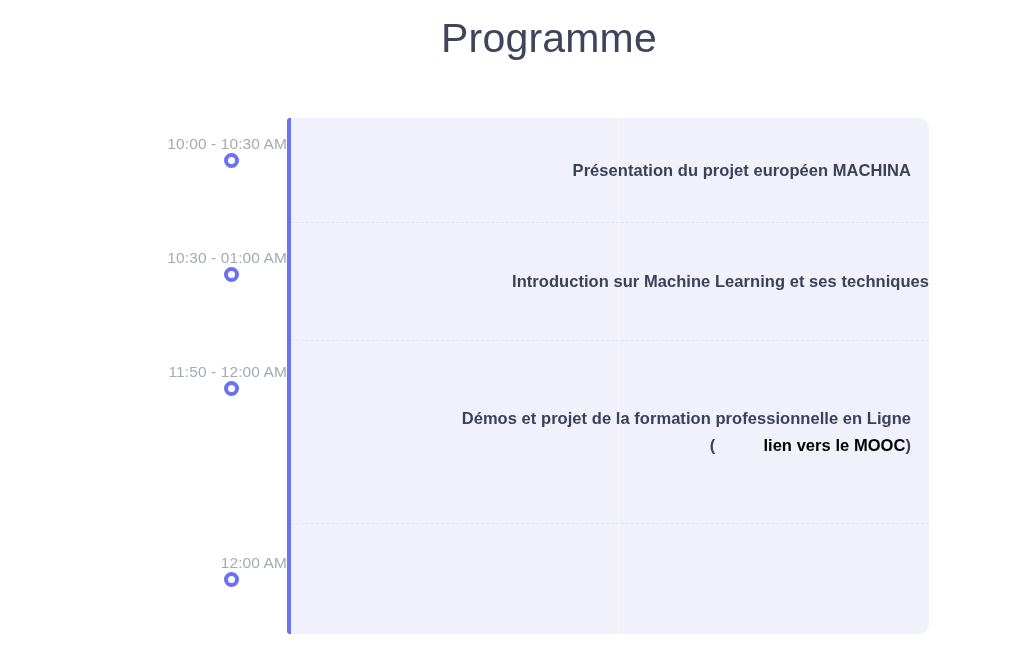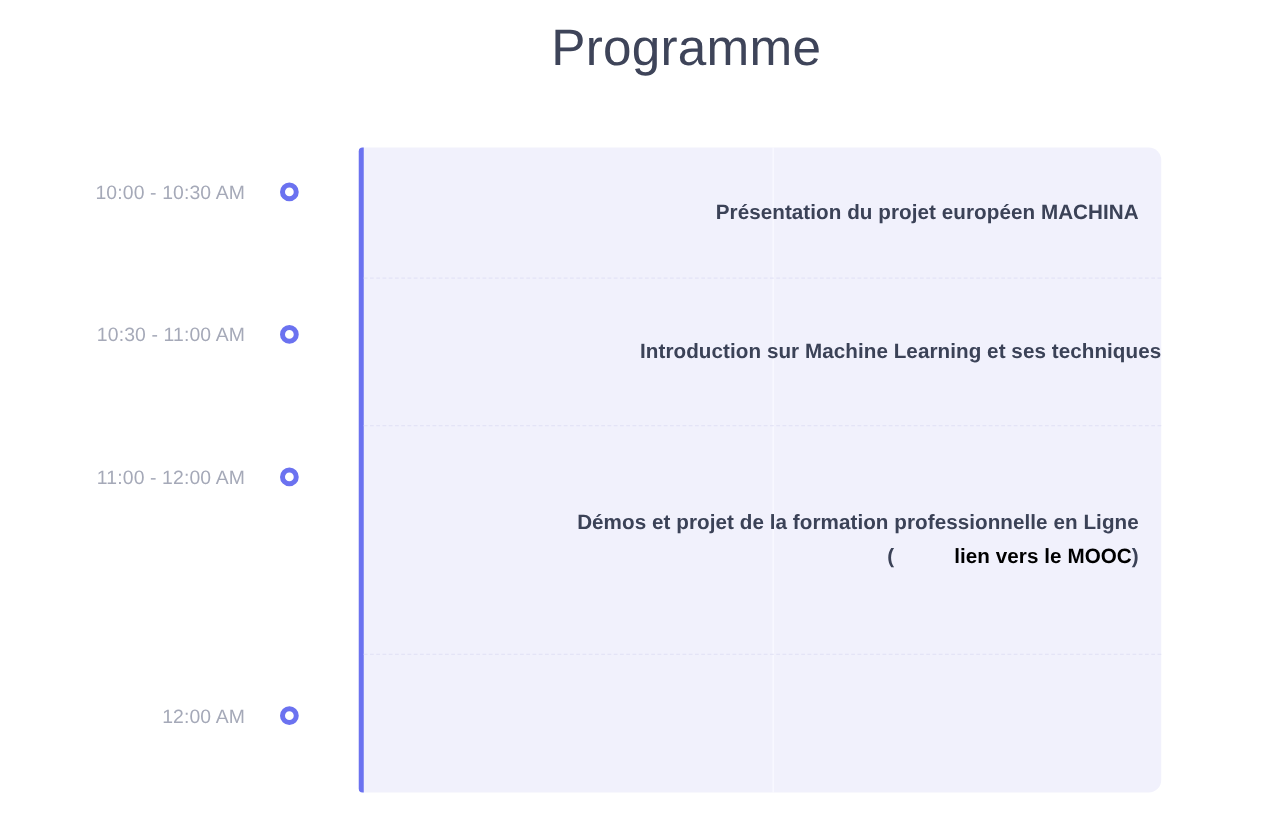--- a/index.html
+++ b/index.html
@@ -46,22 +46,23 @@
     top: 0;
     width: 287px;
     height: 100%;
   }
   .time-entry {
     position: absolute;
     left: 0;
     width: 287px;
     height: 22px;
     display: flex;
-    align-items: flex-start;
+    align-items: flex-end;
     justify-content: flex-end;
+    flex-direction: column;
   }
   .time-label {
     font-size: 15.5px;
     font-weight: 400;
     color: #a5a9b8;
     letter-spacing: 0.1px;
     white-space: nowrap;
   }
   .time-marker {
     width: 15px;
@@ -154,26 +155,26 @@
 <div class="schedule">
 
   <div class="time-col">
 
     <div class="time-entry" style="top:28px;">
       <span class="time-label">10:00 - 10:30 AM</span>
       <span class="time-marker"></span>
     </div>
 
     <div class="time-entry" style="top:142px;">
-      <span class="time-label">10:30 - 11:00 AM</span>
+      <span class="time-label">10:30 - 01:00 AM</span>
       <span class="time-marker"></span>
     </div>
 
     <div class="time-entry" style="top:256px;">
-      <span class="time-label">11:00 - 12:00 AM</span>
+      <span class="time-label">11:50 - 12:00 AM</span>
       <span class="time-marker"></span>
     </div>
 
     <div class="time-entry" style="top:447px;">
       <span class="time-label">12:00 AM</span>
       <span class="time-marker"></span>
     </div>
 
   </div>
 

